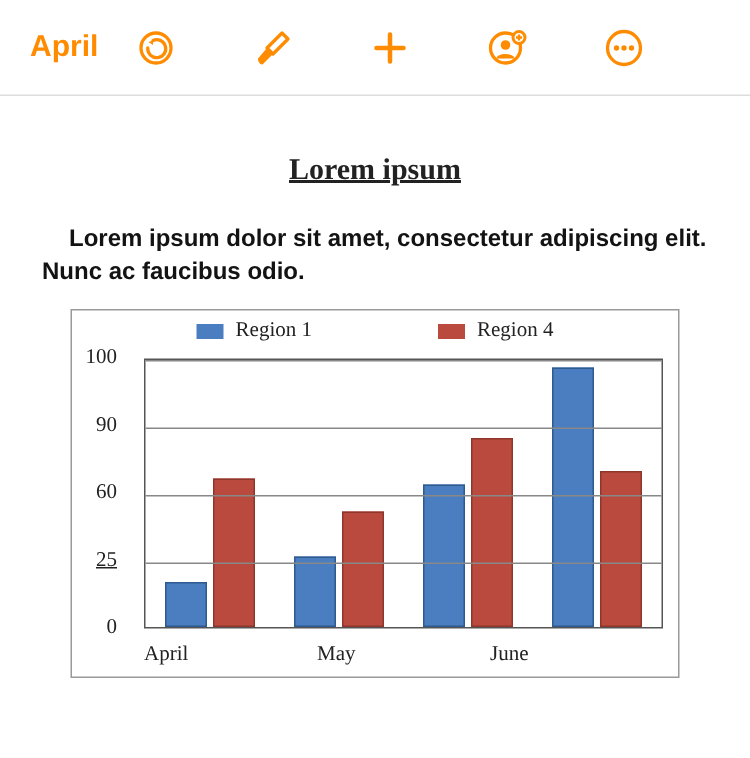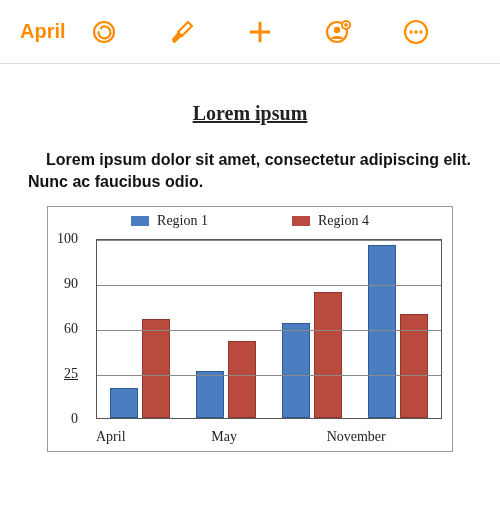--- a/index.html
+++ b/index.html
@@ -226,16 +226,16 @@
           </div>
       <div class="grid" style="top: 135px;"></div>
           <div class="grid" style="top: 90px;"></div>
           <div class="grid" style="top: 45px;"></div>
           <div class="grid" style="top: 0px;"></div>
         </div>
     </div>
     <div class="xaxis" id="xaxis">
         <div class="xlab">April</div>
         <div class="xlab">May</div>
-        <div class="xlab">November</div>
+        <div class="xlab">June</div>
       </div>
   </div>
 </div>
 
 </body></html>

